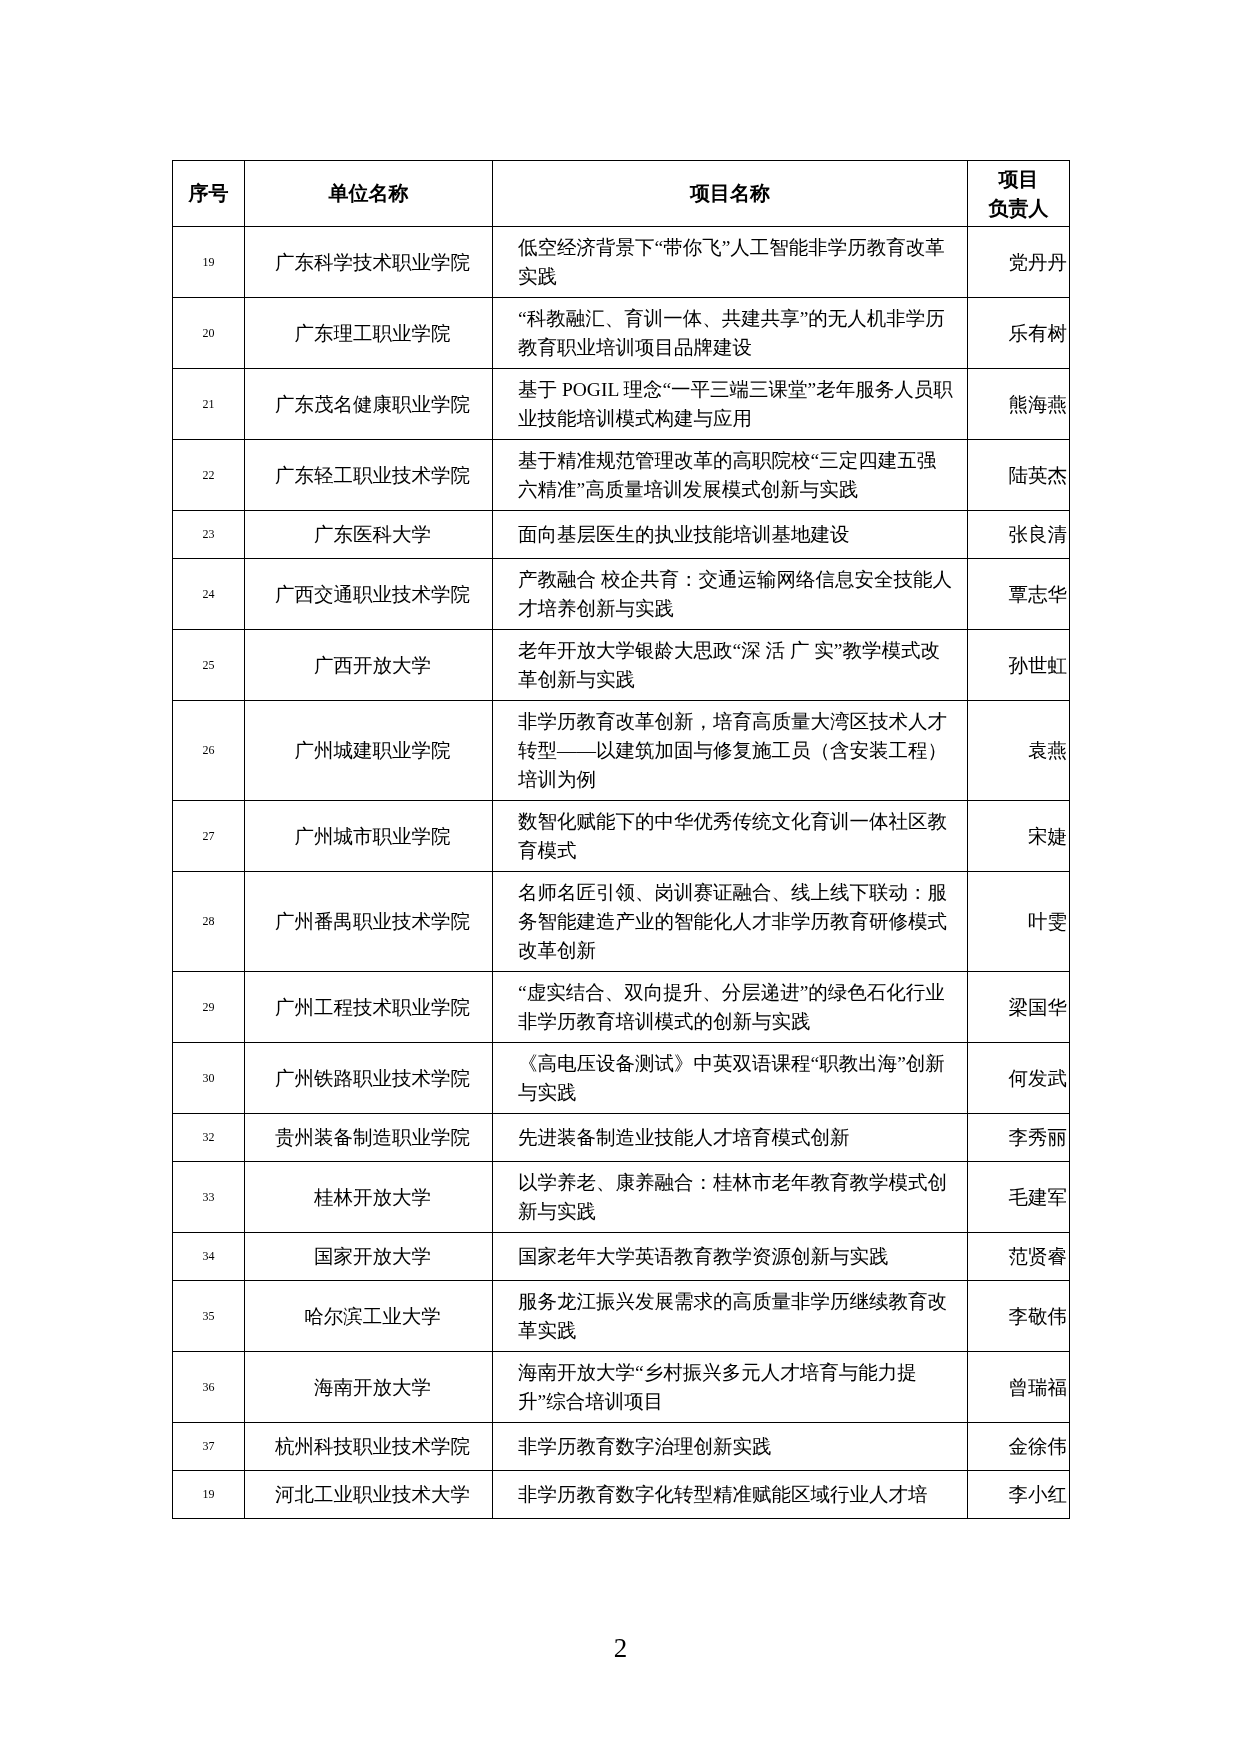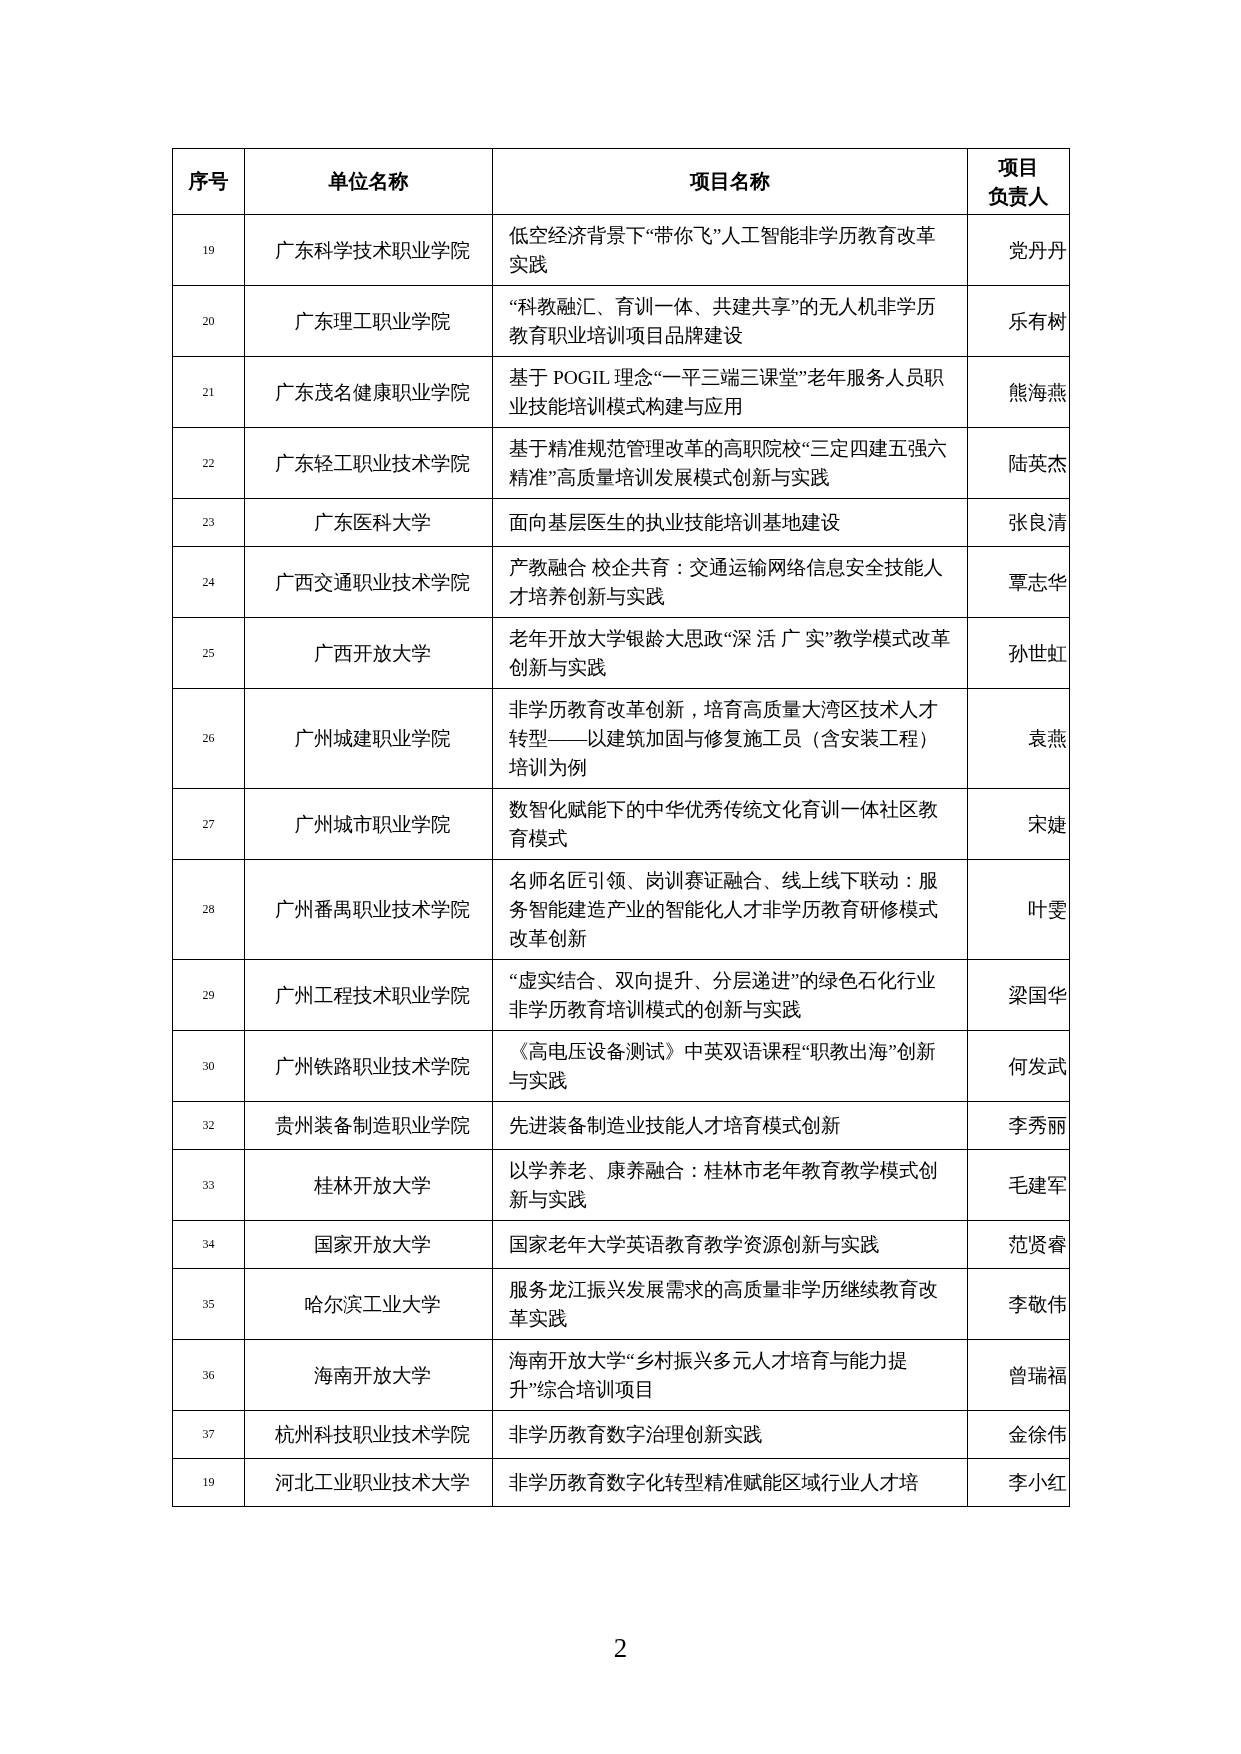--- a/index.html
+++ b/index.html
@@ -17,21 +17,21 @@
   .page {
     position: absolute;
     left: 0; top: 0;
     width: 1241px;
     height: 1754px;
     background: #ffffff;
   }
   table.projects {
     position: absolute;
     left: 172px;
-    top: 148px;
+    top: 160px;
     width: 897px;
     border-collapse: collapse;
     table-layout: fixed;
   }
   .projects col.c-no      { width: 72px; }
   .projects col.c-unit    { width: 248px; }
   .projects col.c-project { width: 475px; }
   .projects col.c-leader  { width: 102px; }
   .projects th, .projects td {
     border: 1px solid #000000;
@@ -58,21 +58,21 @@
     font-size: 12px;
     padding: 6px 2px;
   }
   .projects td.unit {
     text-align: center;
     padding-left: 14px;
     padding-right: 6px;
   }
   .projects td.project {
     text-align: left;
-    padding-left: 16px;
+    padding-left: 25px;
     padding-right: 13px;
   }
   .projects td.leader {
     text-align: right;
     padding: 6px 2px;
   }
   .page-number {
     position: absolute;
     left: 0;
     top: 1628px;

